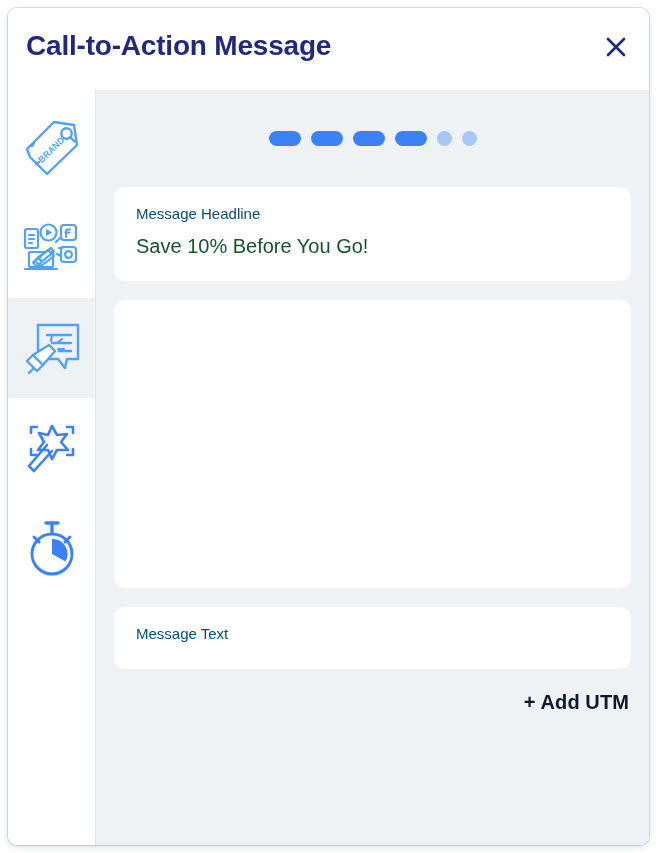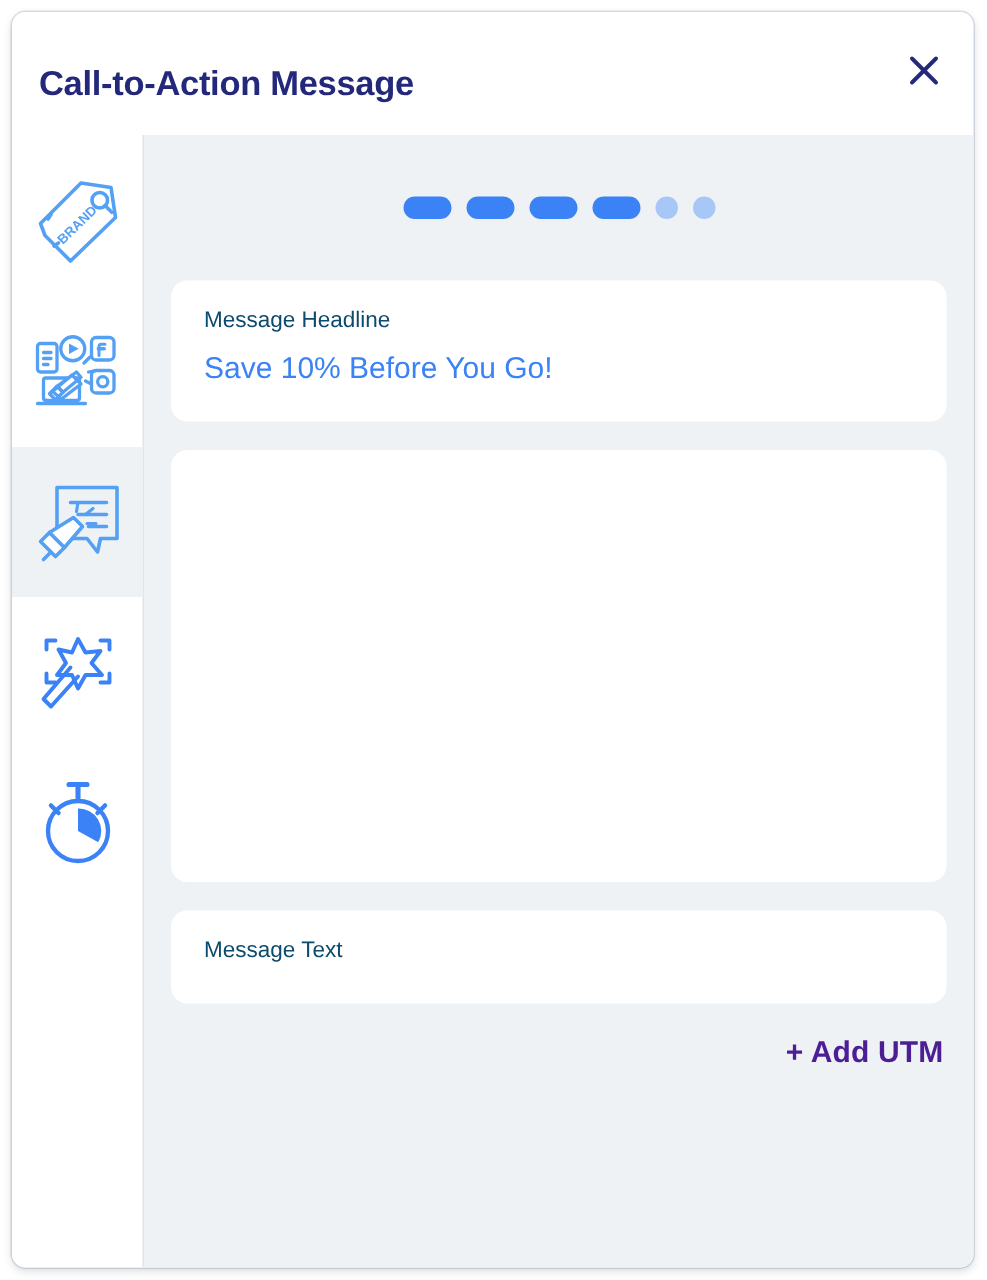--- a/index.html
+++ b/index.html
@@ -30,26 +30,25 @@
   #header {
     position: relative;
     height: 82px;
     flex: 0 0 82px;
     background: #ffffff;
   }
   #modal-title {
     position: absolute;
     left: 18px;
     top: 22px;
-    font-size: 23px;
+    font-size: 28px;
     font-weight: bold;
     color: #23287a;
     letter-spacing: -0.2px;
     white-space: nowrap;
-    margin-top: 12px;
   }
   #close-button {
     position: absolute;
     right: 16px;
     top: 22px;
     width: 34px;
     height: 34px;
     display: flex;
     align-items: center;
     justify-content: center;
@@ -127,37 +126,37 @@
     margin-bottom: 19px;
   }
   .field-label {
     font-size: 15px;
     color: #0c4a6e;
     margin-bottom: 7px;
     line-height: 1.3;
   }
   .field-value {
     font-size: 20px;
-    color: #3b82f6;
+    color: #14532d;
     line-height: 1.55;
     white-space: pre-wrap;
   }
   #card-message { min-height: 288px; }
   #card-message .field-value { font-size: 19.5px; line-height: 1.62; }
 
   
   #footer-actions {
     display: flex;
     justify-content: flex-end;
     padding: 3px 2px 0 0;
   }
   #add-utm-link {
     font-size: 20px;
     font-weight: bold;
-    color: #4c1d95;
+    color: #0f172a;
     cursor: pointer;
     text-decoration: none;
     letter-spacing: 0.1px;
   }
 </style>
 </head>
 <body>
 
 <div id="modal">
 

